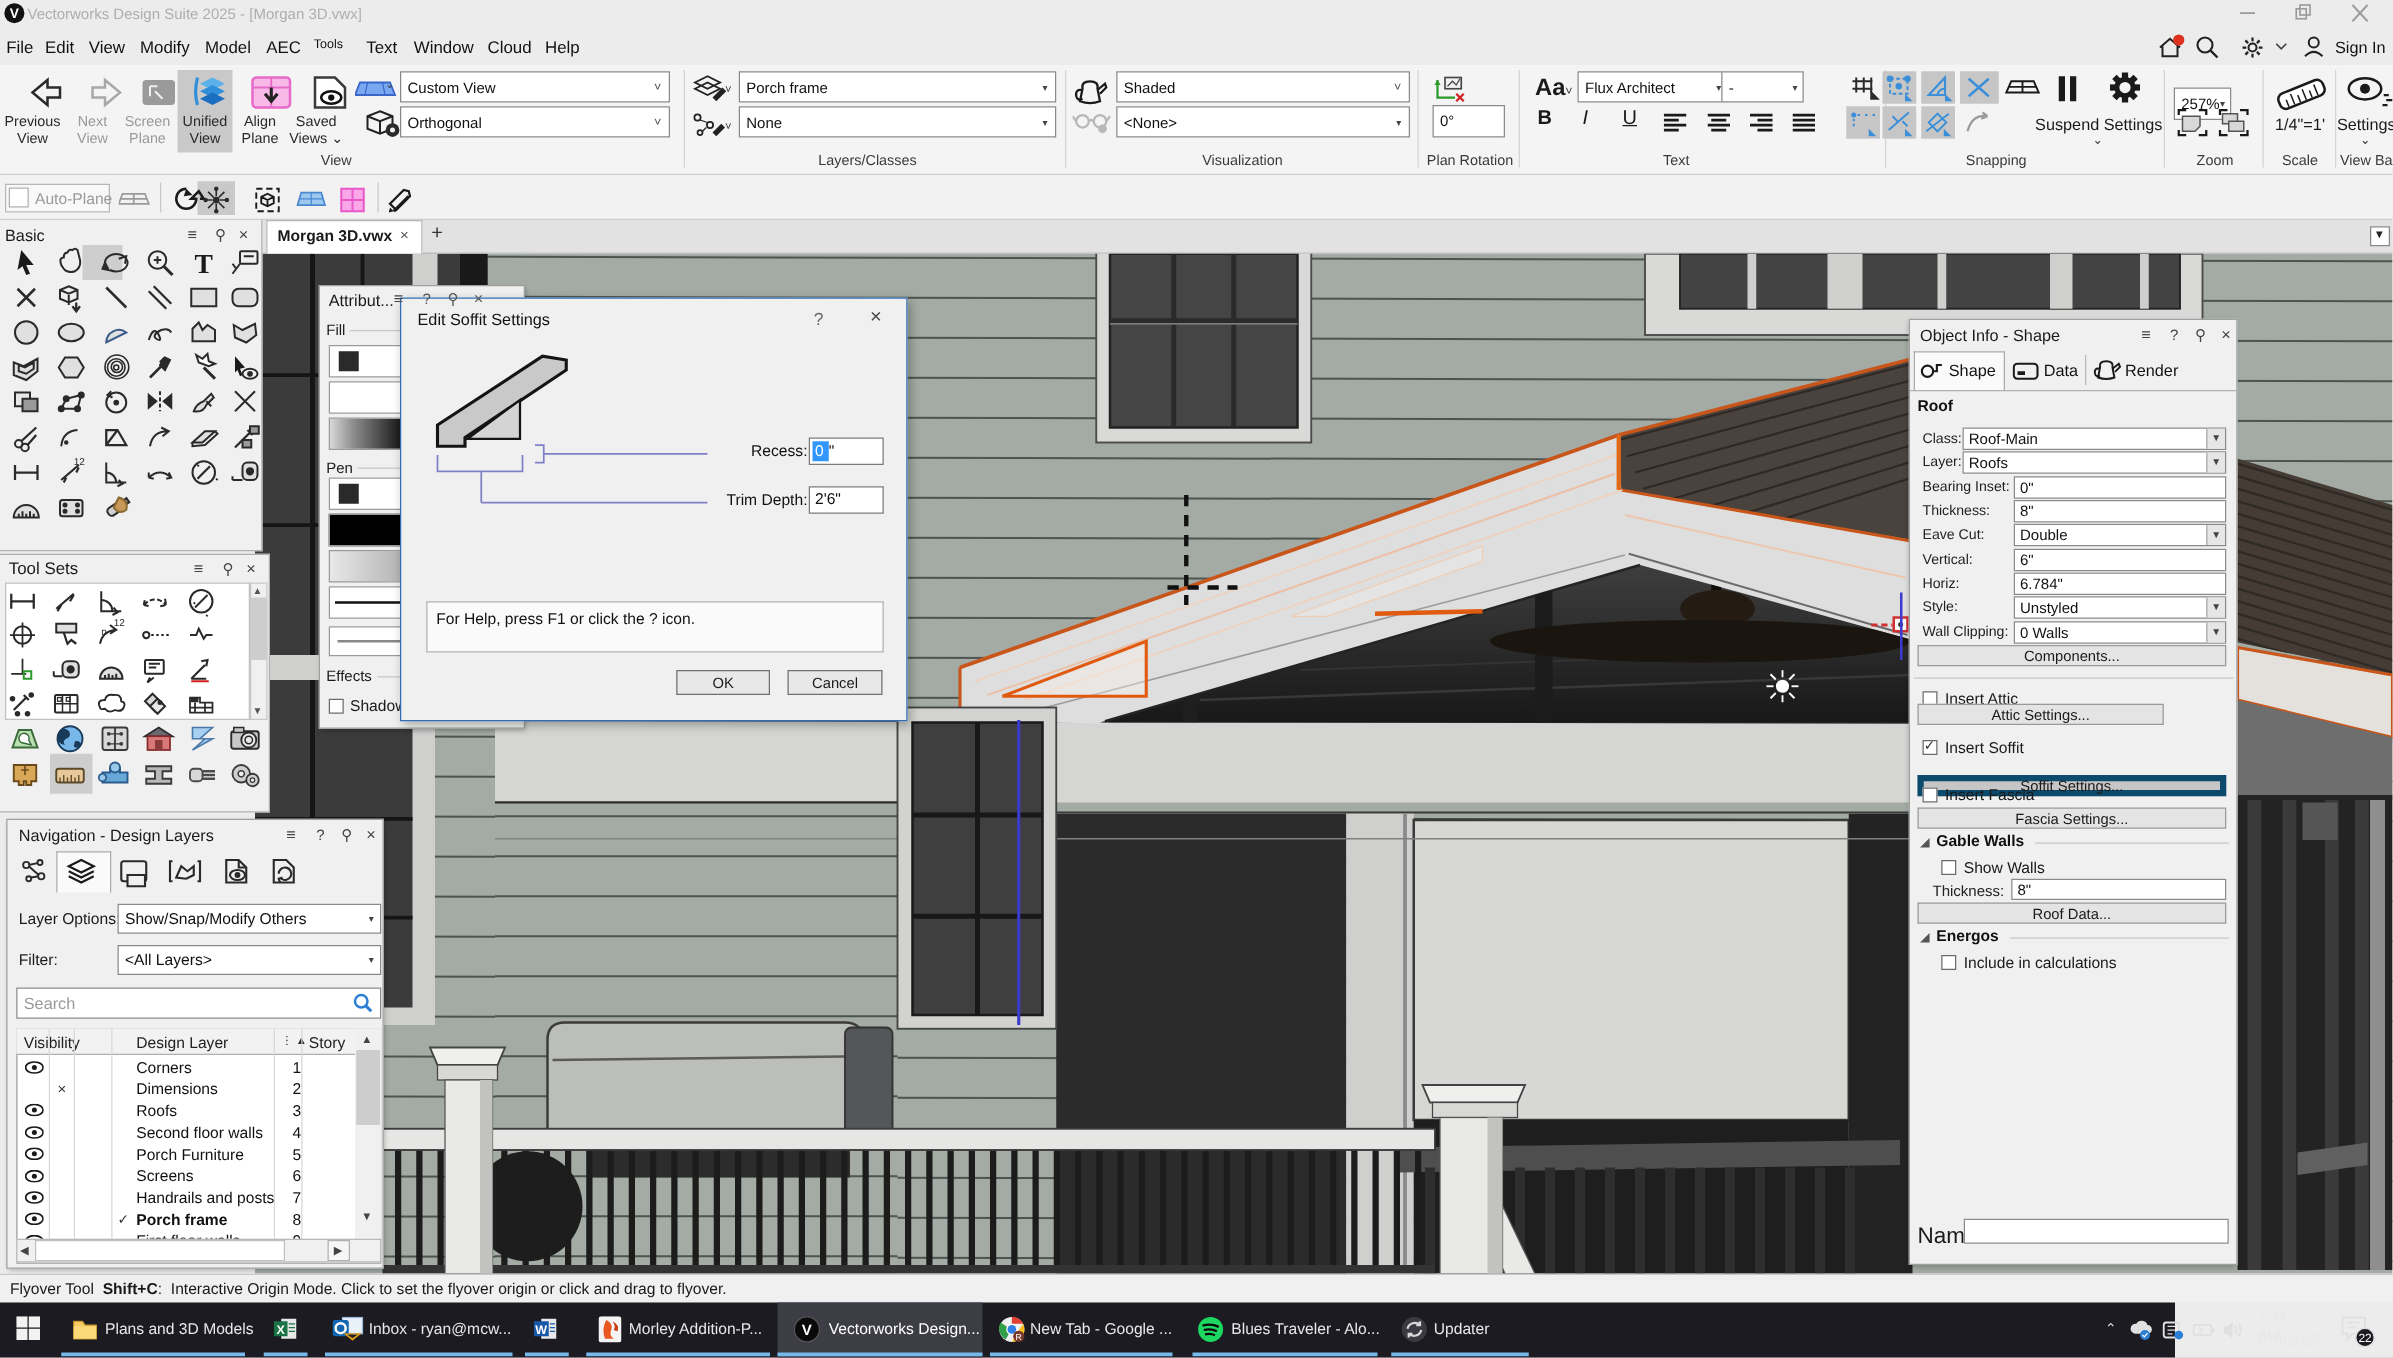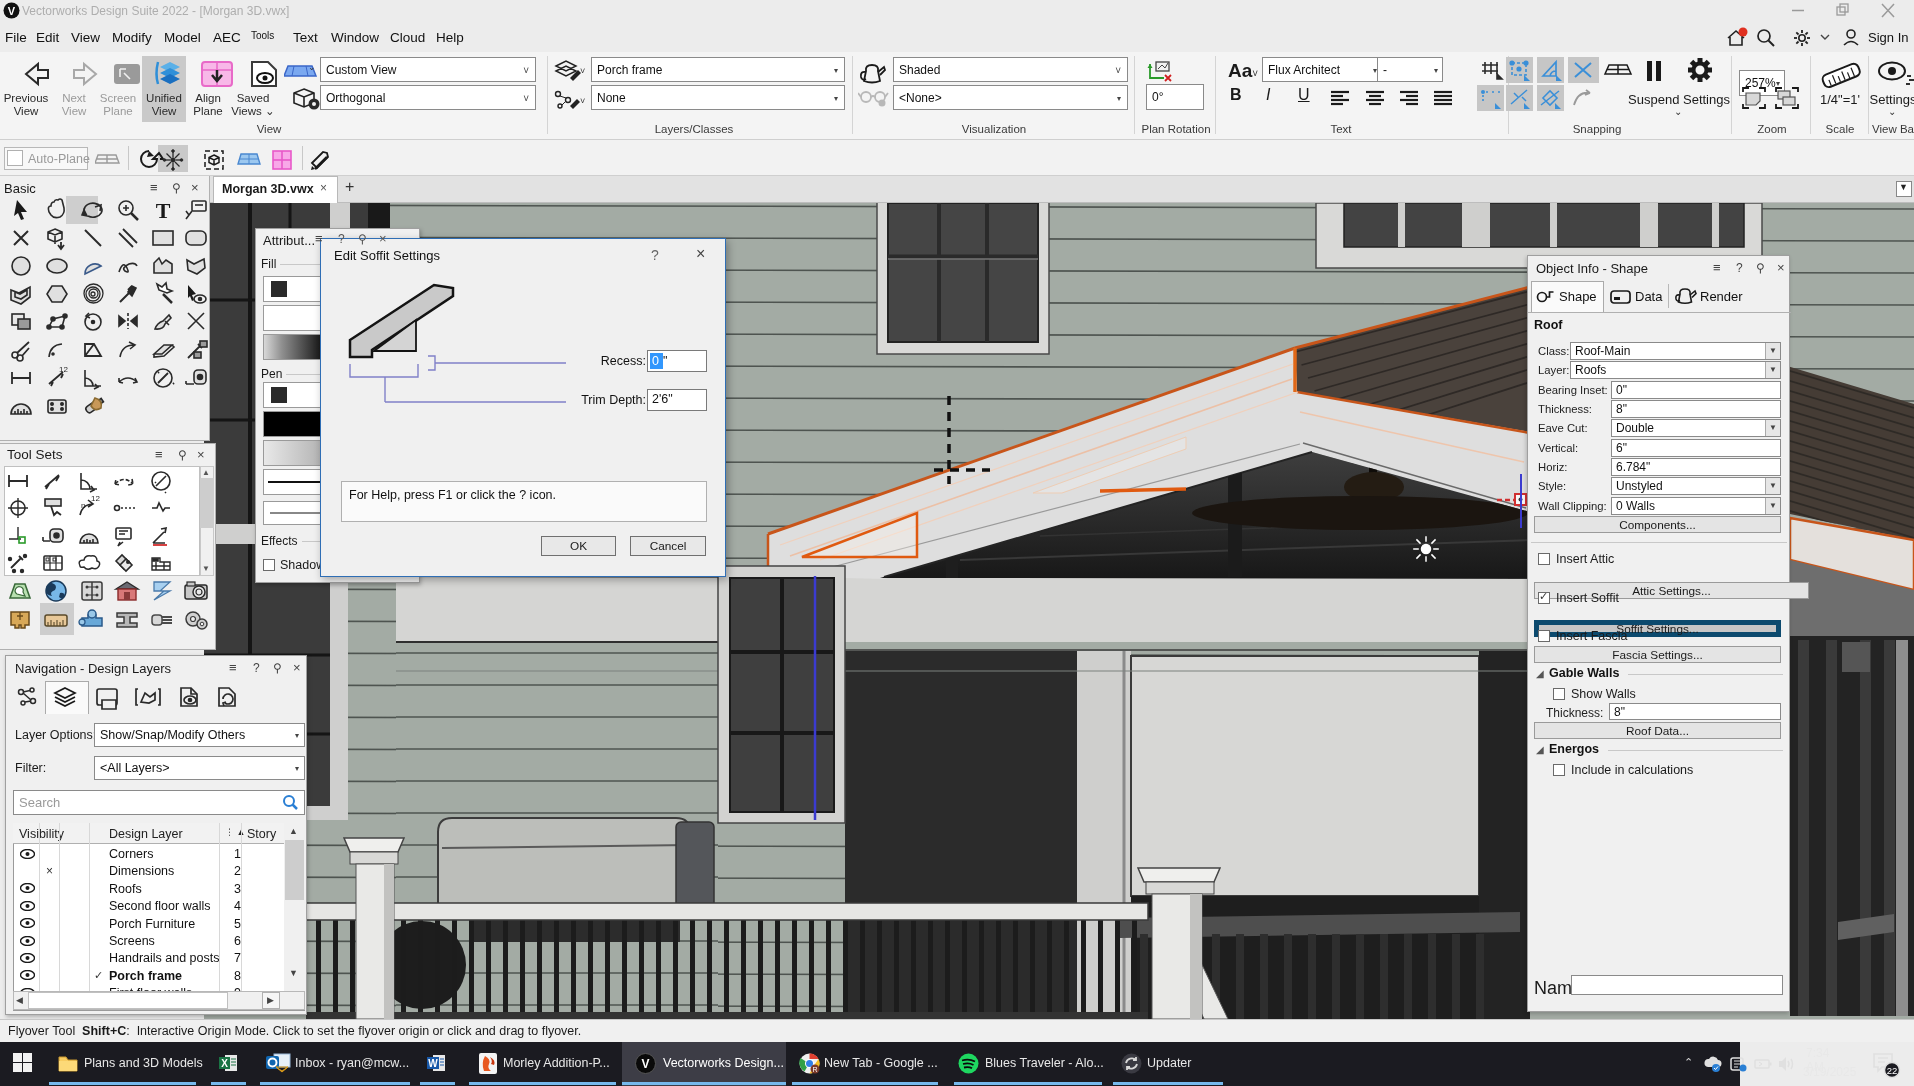--- a/index.html
+++ b/index.html
@@ -8,21 +8,21 @@
 .combo .dd{position:absolute;right:2px;top:50%;transform:translateY(-50%);font-size:8px;color:#444}
 .btn{position:absolute;background:#e4e4e4;border:1px solid #9a9a9a;font-size:11.8px;color:#1a1a1a;display:flex;align-items:center;justify-content:center}
 .cb{position:absolute;width:12px;height:12px;background:#fff;border:1px solid #6a6a6a}
 </style></head>
 <body>
 <div class="a" style="left:0;top:0;width:1914px;height:22px;background:#ececec">
 <svg class="a" style="left:3px;top:2px" width="17" height="17">
       <circle cx="8.5" cy="8.5" r="8" fill="#111"></circle>
       <text x="8.5" y="12.5" font-size="11" fill="#fff" text-anchor="middle" font-weight="bold">V</text>
     </svg>
-<div class="a" style="left:22px;top:4px;font-size:12px;color:#aeaeae">Vectorworks Design Suite 2022 - [Morgan 3D.vwx]</div>
+<div class="a" style="left:22px;top:4px;font-size:12px;color:#aeaeae">Vectorworks Design Suite 2025 - [Morgan 3D.vwx]</div>
 <svg class="a" style="left:1780px;top:0" width="134" height="22">
 <line x1="12" y1="10.5" x2="24" y2="10.5" stroke="#9a9a9a" stroke-width="1.5"></line>
 <rect x="57" y="7" width="8" height="8" fill="none" stroke="#9a9a9a" stroke-width="1.3"></rect>
       <rect x="60" y="4" width="8" height="8" fill="none" stroke="#9a9a9a" stroke-width="1.3"></rect>
 <path d="M102 4 L114 17 M114 4 L102 17" stroke="#9a9a9a" stroke-width="1.5"></path>
 </svg>
   </div>
 <div class="a" style="left:0;top:22px;width:1914px;height:30px;background:#ececec">
 <div class="a" style="left:5px;top:8px;font-size:13.5px;color:#111">File</div>
 <div class="a" style="left:36px;top:8px;font-size:13.5px;color:#111">Edit</div>
@@ -1173,21 +1173,21 @@
 <div class="a" style="left:241px;top:225px;font-size:8px;color:#444">▼</div>
 <div class="a" style="left:10px;top:244px;font-size:11.3px;color:#222">Wall Clipping:</div>
 <div class="a" style="left:83px;top:241px;width:170px;height:18px;background:#fff;border:1px solid #8a8a8a"></div>
 <div class="a" style="left:88px;top:243px;font-size:12px;color:#111">0 Walls</div>
 <div class="a" style="left:237px;top:242px;width:15px;height:16px;background:#e6e6e6;border-left:1px solid #aaa"></div>
 <div class="a" style="left:241px;top:245px;font-size:8px;color:#444">▼</div>
 <div class="btn" style="left:6px;top:260px;width:247px;height:17px">Components...</div>
 <div class="a" style="left:3px;top:286px;width:256px;height:1px;background:#c8c8c8"></div>
 <div class="cb" style="left:10px;top:297px"></div>
 <div class="a" style="left:28px;top:296px;font-size:12.5px;color:#1a1a1a">Insert Attic</div>
-<div class="btn" style="left:6px;top:326px;width:275px;height:17px">Attic Settings...</div>
+<div class="btn" style="left:6px;top:307px;width:197px;height:17px">Attic Settings...</div>
 <div class="cb" style="left:10px;top:336px"></div>
 <div class="a" style="left:11px;top:334px;font-size:11px;color:#333">✓</div>
 <div class="a" style="left:28px;top:335px;font-size:12.5px;color:#1a1a1a">Insert Soffit</div>
 <div class="btn" style="left:6px;top:364px;width:247px;height:17px;background:#c6c6c6;border:5px solid #0c4a6e">Soffit Settings...</div>
 <div class="cb" style="left:10px;top:374px"></div>
 <div class="a" style="left:28px;top:373px;font-size:12.5px;color:#1a1a1a">Insert Fascia</div>
 <div class="btn" style="left:6px;top:390px;width:247px;height:17px">Fascia Settings...</div>
 <div class="a" style="left:8px;top:412px;font-size:10px;color:#555">◢</div>
 <div class="a" style="left:21px;top:410px;font-size:12.5px;font-weight:bold;color:#111">Gable Walls</div>
 <div class="a" style="left:100px;top:418px;width:155px;height:1px;background:#c8c8c8"></div>

